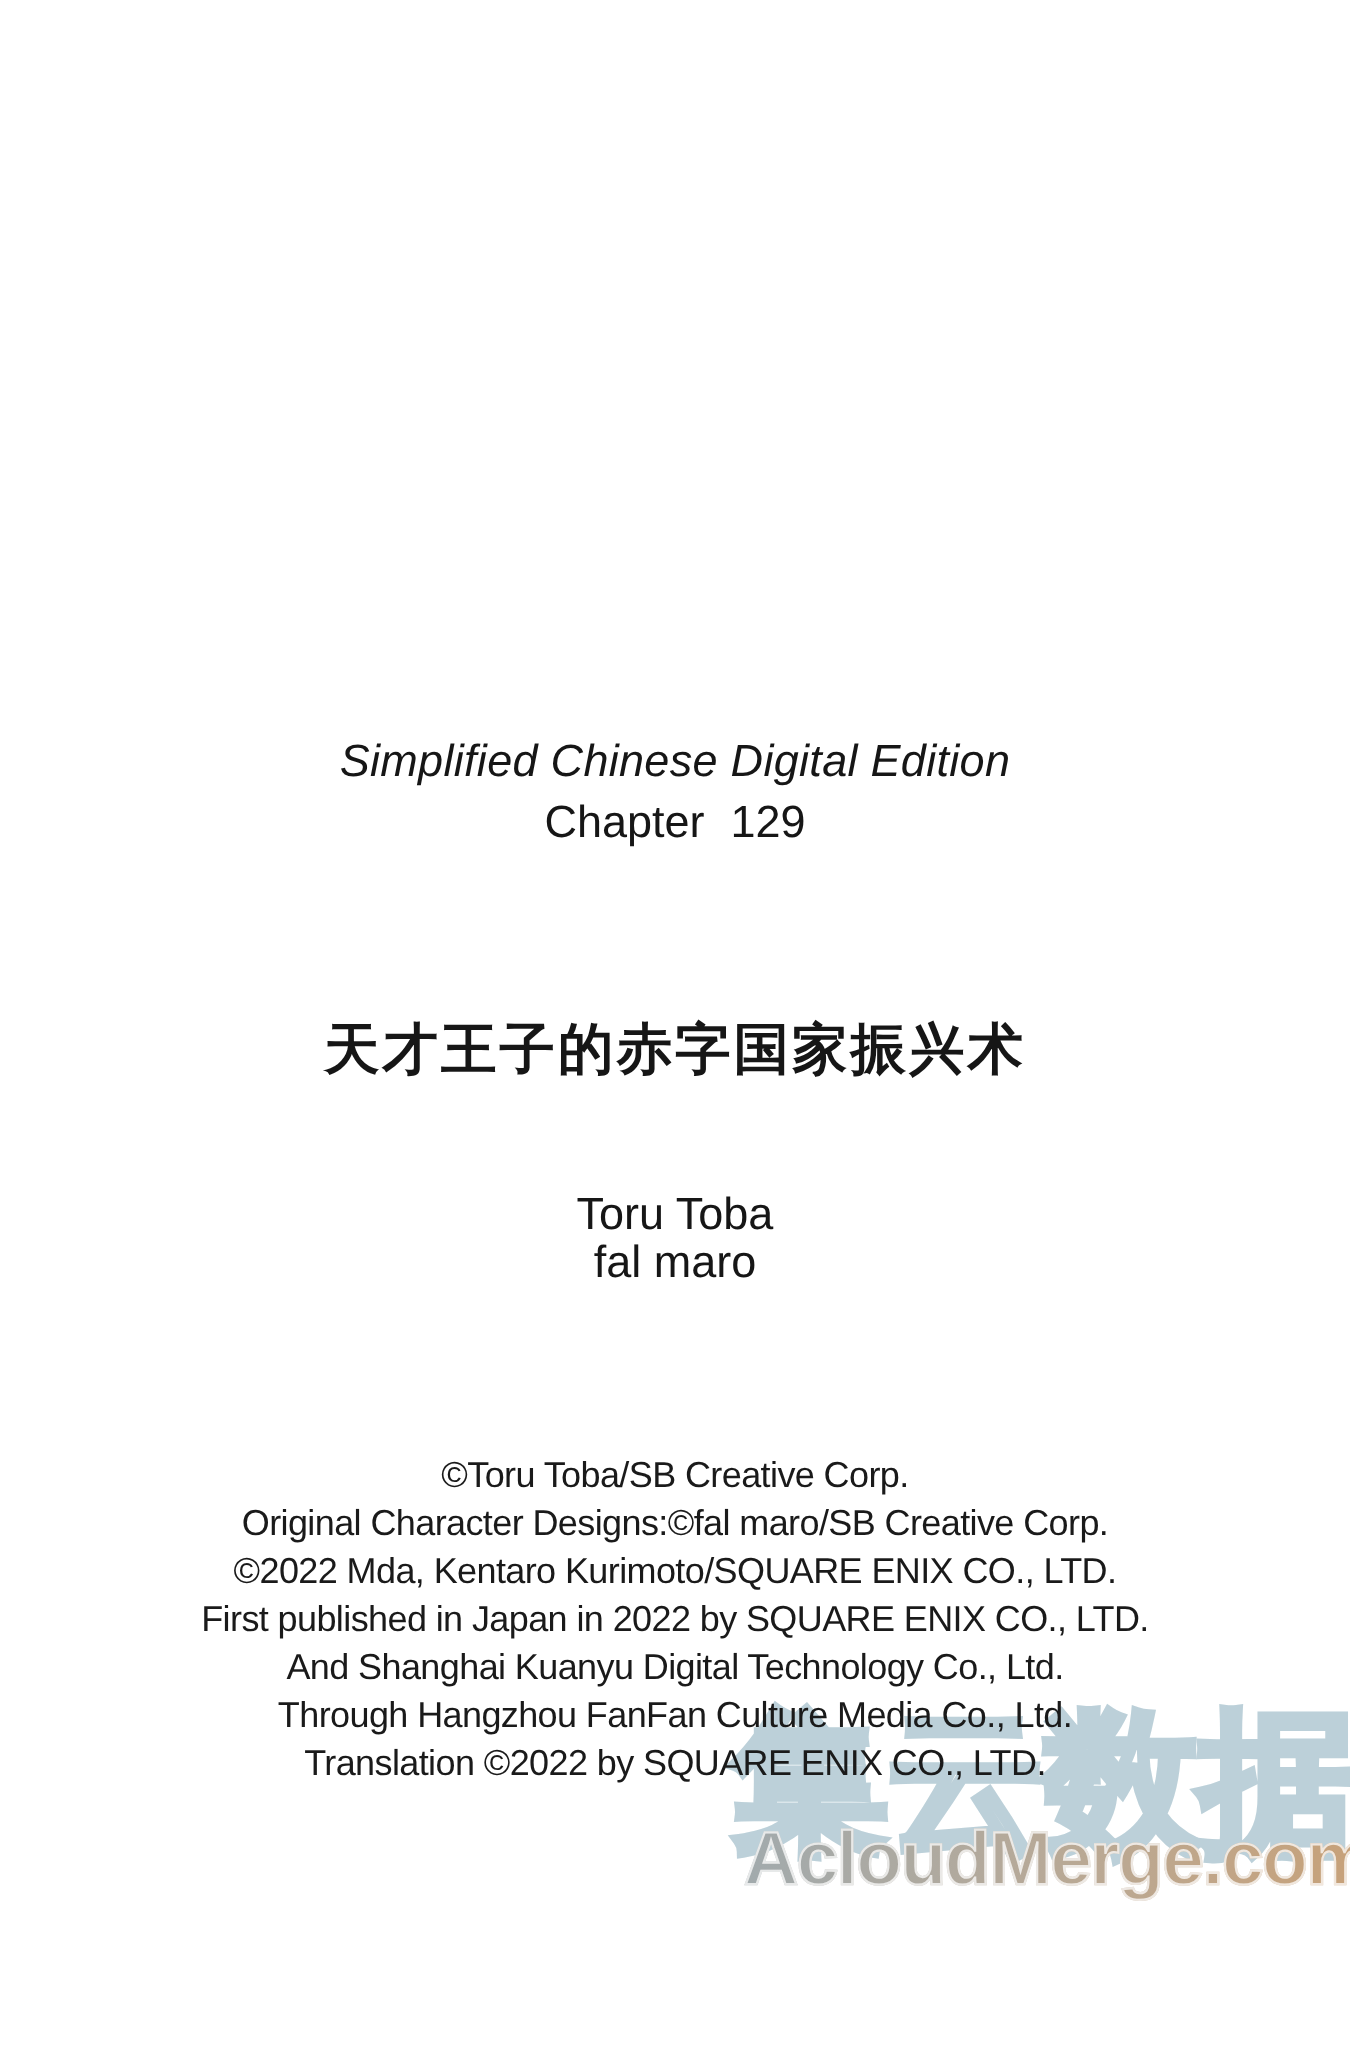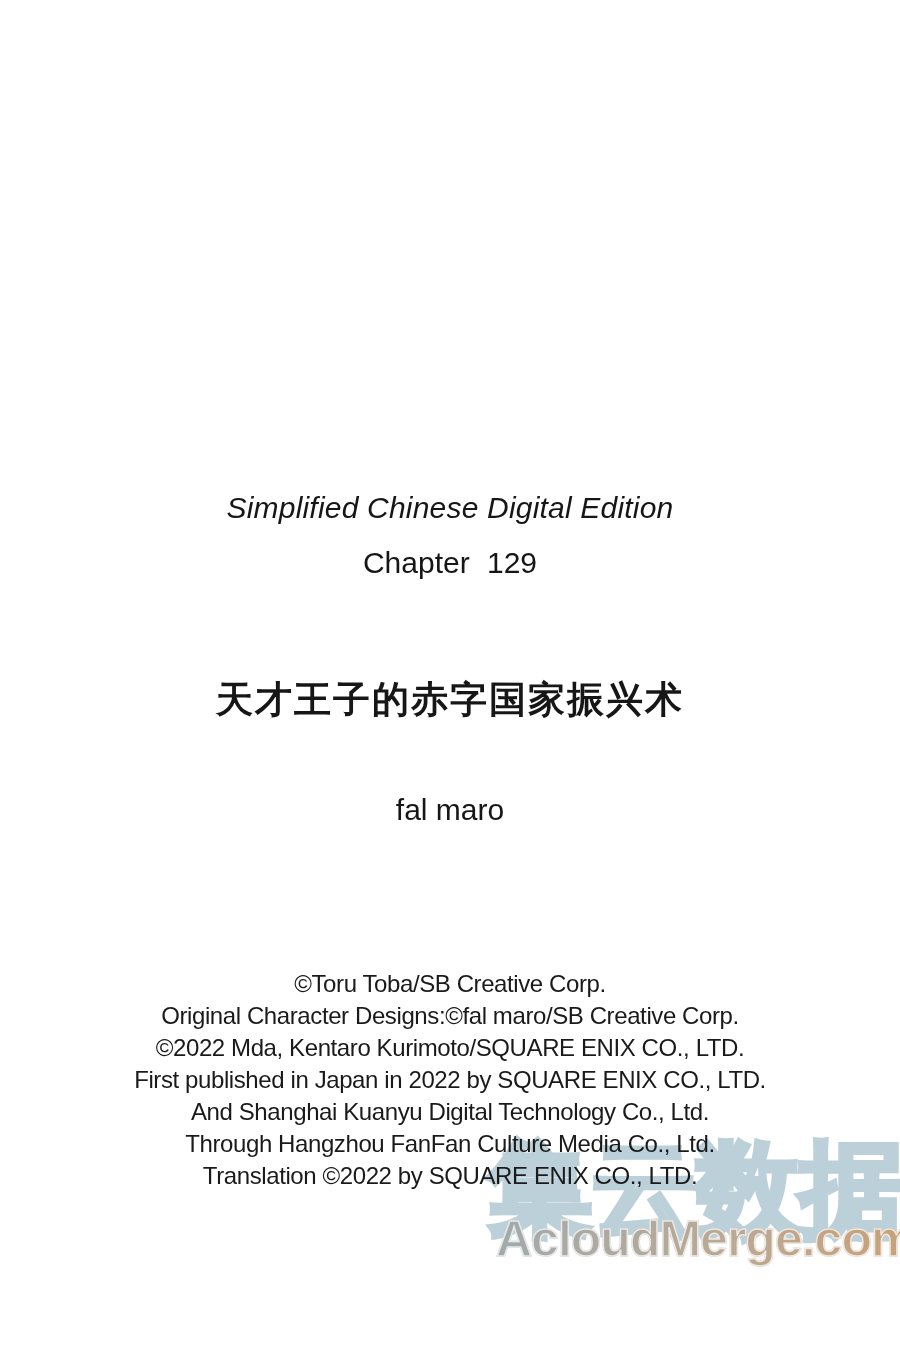--- a/index.html
+++ b/index.html
@@ -26,21 +26,21 @@
 
   
   .edition {
     top: 490px;
     font-size: 30px;
     line-height: 36px;
     letter-spacing: 0.2px;
     font-style: italic;
   }
   .chapter {
-    top: 545px;
+    top: 531px;
     font-size: 30px;
     line-height: 36px;
     word-spacing: 9px;
   }
 
   
   .title-cn {
     top: 676px;
     margin: 0;
     font-size: 37px;
@@ -124,20 +124,21 @@
     <div class="wm-cjk">集云数据</div>
     <div class="wm-latin">AcloudMerge.com</div>
   </div>
 
   <div class="centered edition">Simplified Chinese Digital Edition</div>
   <div class="centered chapter">Chapter 129</div>
 
   <h1 class="centered title-cn">天才王子的赤字国家振兴术</h1>
 
   <div class="centered authors">
+    <div>Toru Toba</div>
     <div>fal maro</div>
   </div>
 
   <div class="centered credits">
     <div class="credit-line">©Toru Toba/SB Creative Corp.</div>
     <div class="credit-line">Original Character Designs:©fal maro/SB Creative Corp.</div>
     <div class="credit-line">©2022 Mda, Kentaro Kurimoto/SQUARE ENIX CO., LTD.</div>
     <div class="credit-line">First published in Japan in 2022 by SQUARE ENIX CO., LTD.</div>
     <div class="credit-line">And Shanghai Kuanyu Digital Technology Co., Ltd.</div>
     <div class="credit-line">Through Hangzhou FanFan Culture Media Co., Ltd.</div>

